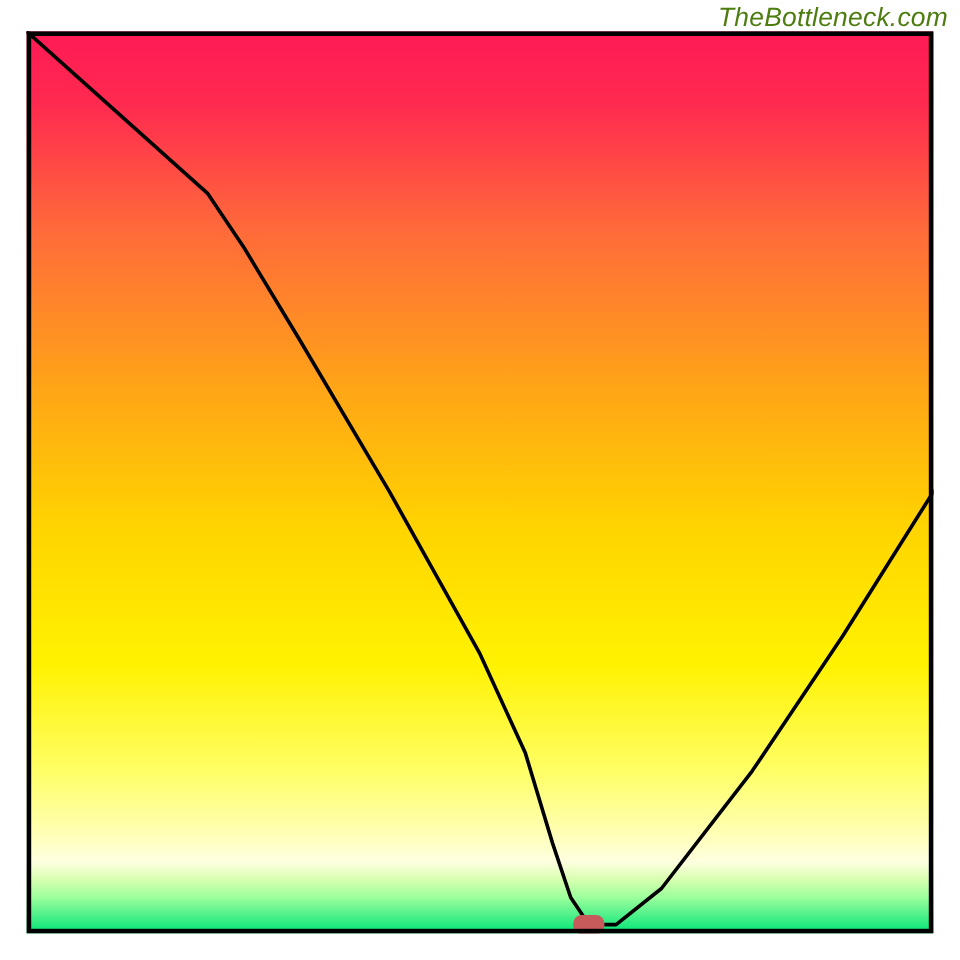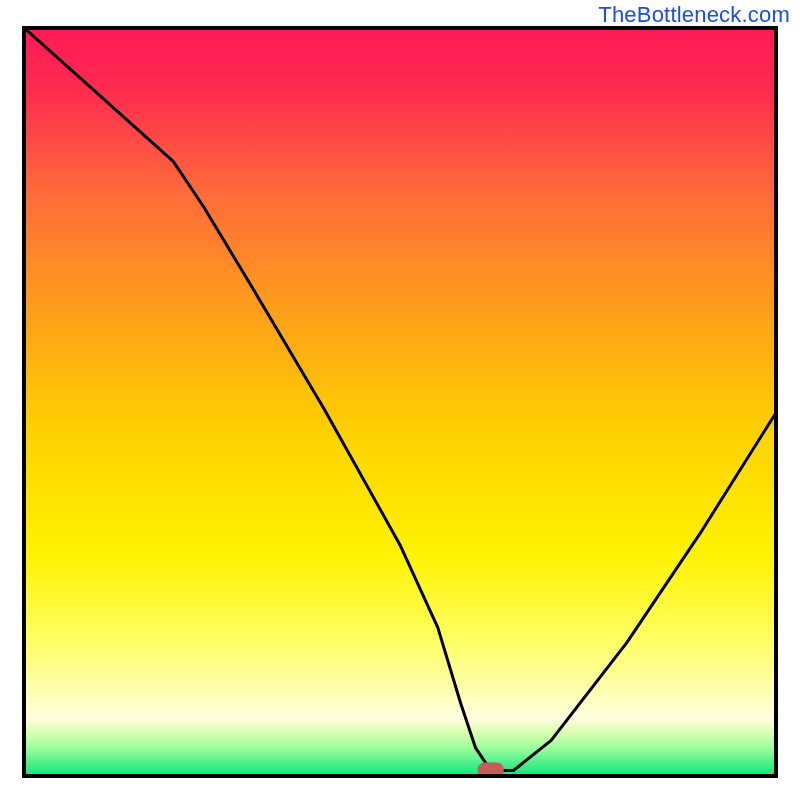--- a/index.html
+++ b/index.html
@@ -13,25 +13,26 @@
   .container {
     position: relative;
     width: 800px;
     height: 800px;
     background: #ffffff;
   }
   .watermark {
     position: absolute;
     top: 2px;
     right: 10px;
-    color: #1d4ed8;
+    color: #4d7c0f;
     font-size: 22px;
     font-weight: 500;
     letter-spacing: 0.2px;
     z-index: 5;
+    font-style: italic;
   }
   .plot-area {
     position: absolute;
     left: 22px;
     top: 26px;
     width: 756px;
     height: 752px;
     box-sizing: border-box;
   }
   .plot-bg, .plot-line, .plot-frame {

